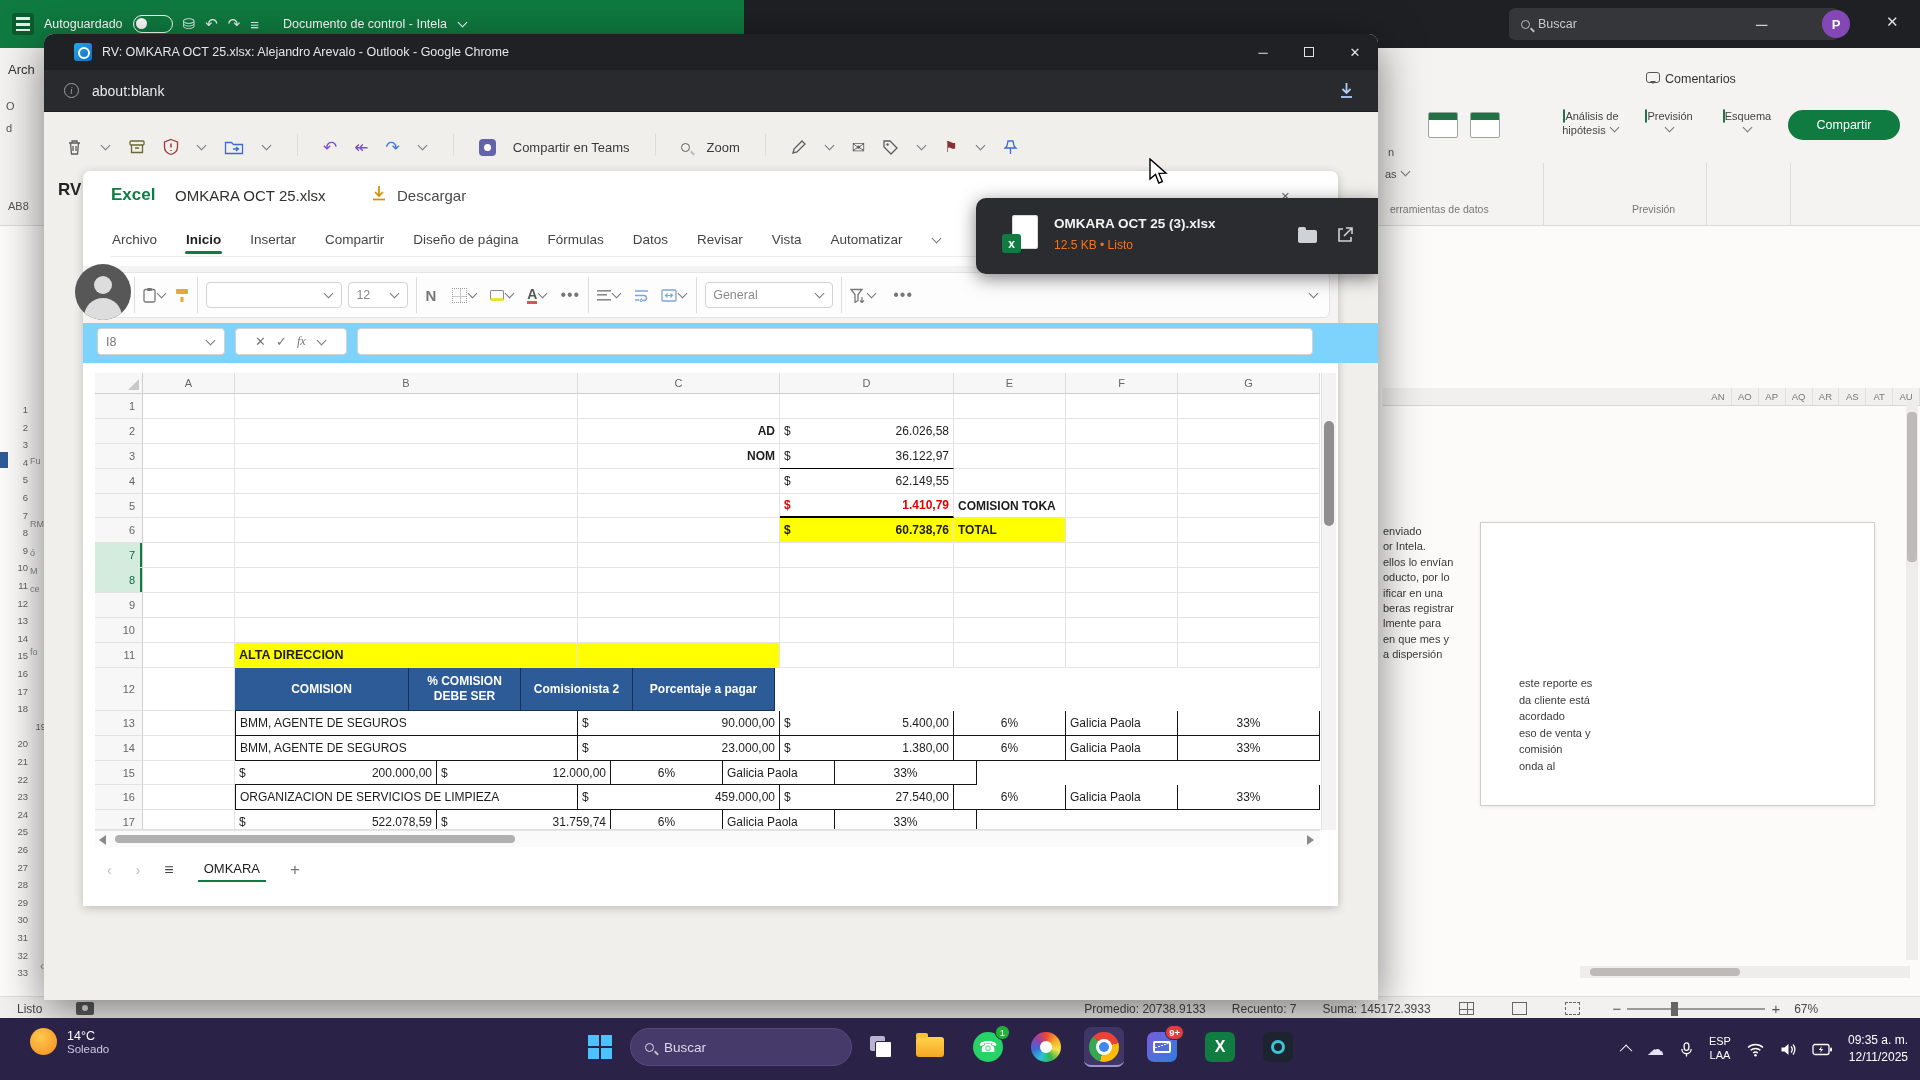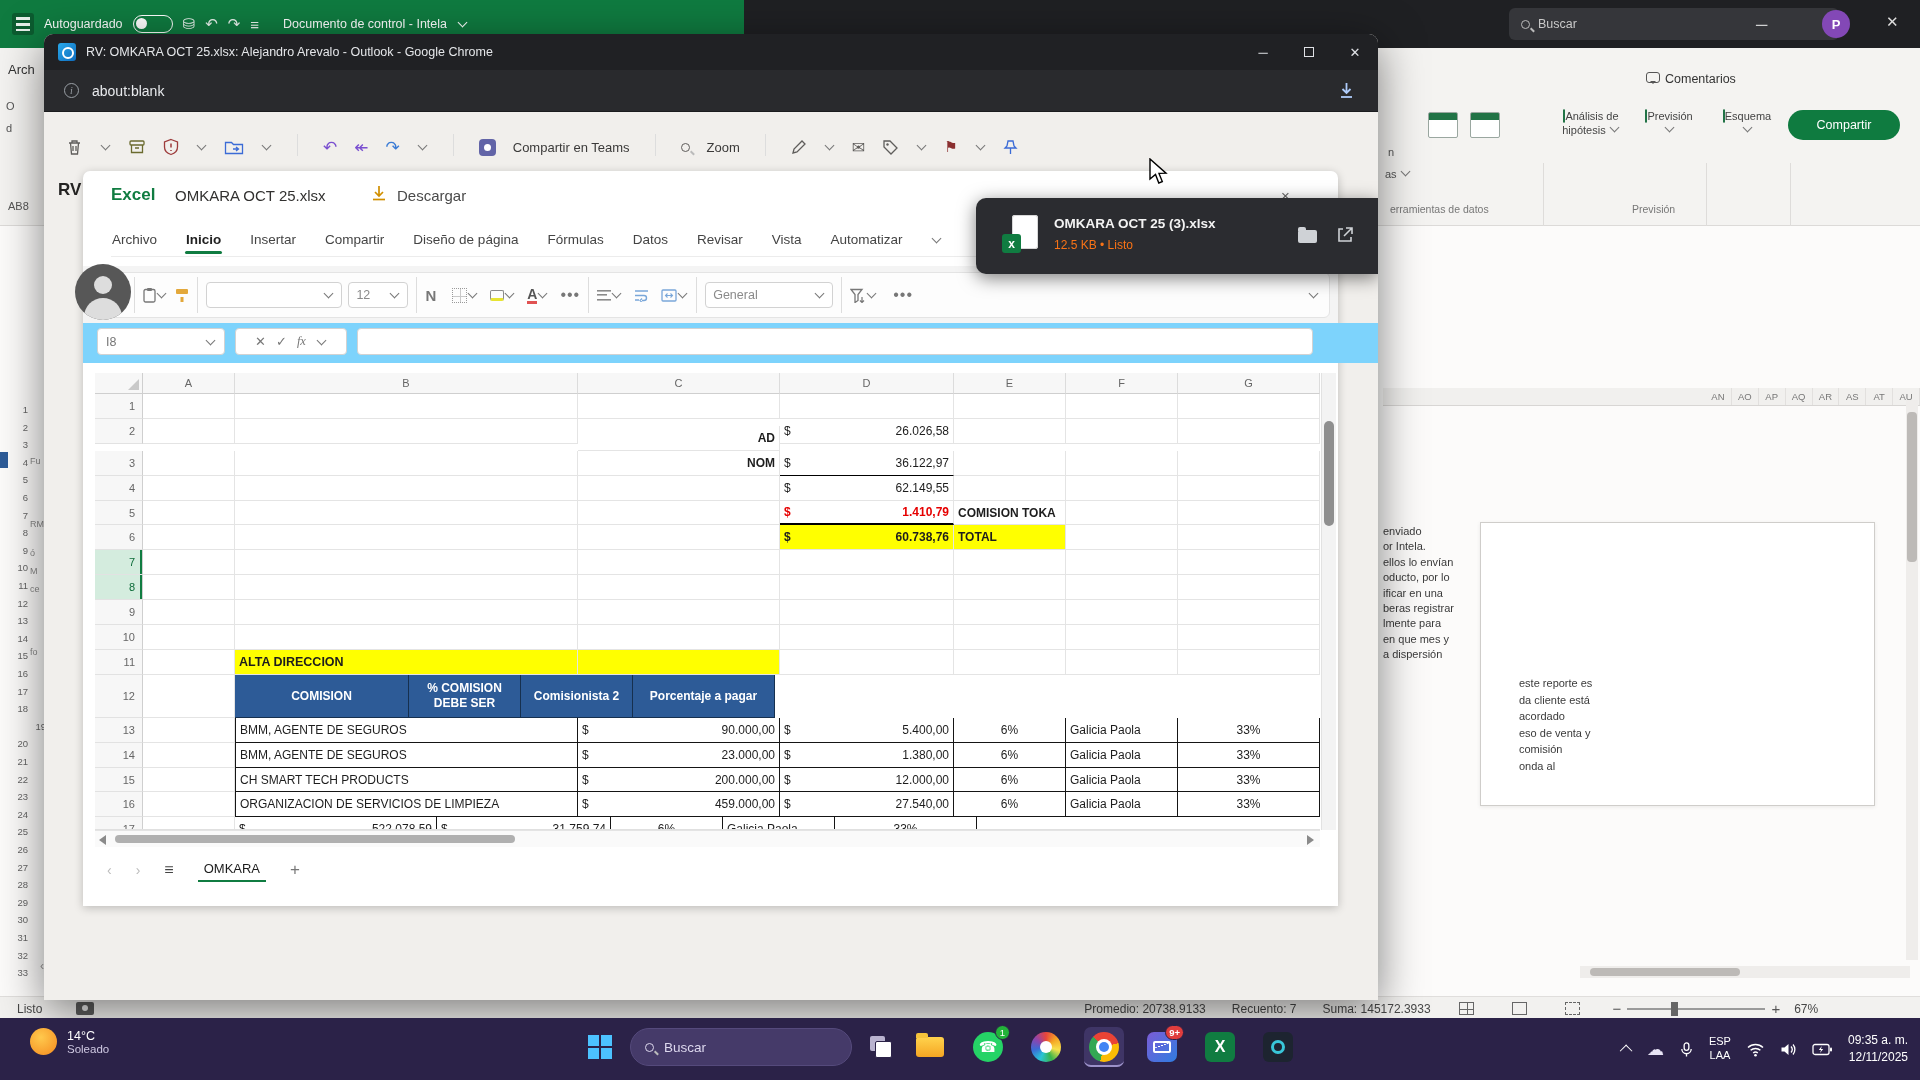--- a/index.html
+++ b/index.html
@@ -49,21 +49,21 @@
   .tri{width:0;height:0;border-left:11px solid transparent;border-right:11px solid transparent;display:inline-block;}
   #bg-tabs{position:absolute;left:0;top:733px;width:1920px;height:30px;font-size:12.5px;color:#555;}
   #bg-status{left:0;top:996px;width:1920px;height:24px;background:#f2f1ef;border-top:1px solid #e0deDC;color:#474747;font-size:12px;}
   .view-ic{display:inline-block;width:15px;height:13px;border:1.5px solid #666;margin:0 19px;}
   .cam-ic{display:inline-block;width:18px;height:13px;background:#5c5c5c;border-radius:2px;position:relative;}
   .cam-ic:after{content:"";position:absolute;left:6px;top:3px;width:6px;height:6px;border-radius:50%;background:#e9e9e9;}
 
   
   #chrome{left:44px;top:34px;width:1334px;height:966px;border-radius:9px 9px 0 0;
           box-shadow:0 10px 45px rgba(0,0,0,.5);background:#f1efec;}
-  #c-title{position:absolute;left:0;top:0;width:1334px;height:36px;background:#202124;border-radius:9px 9px 0 0;color:#e4e6e9;}
+  #c-title{position:absolute;left:0;top:0;width:1334px;height:36px;background:#202124;border-radius:9px 9px 0 0;color:#e4e6e9;padding-left:16px;}
   .ol-ic{width:18px;height:18px;border-radius:3px;background:linear-gradient(135deg,#28a8ea,#0f6cbd);position:relative;}
   .ol-ic:after{content:"";position:absolute;left:4px;top:4px;width:8px;height:8px;border:2.5px solid #fff;border-radius:50%;}
   .wctl{width:46px;height:36px;display:flex;align-items:center;justify-content:center;color:#dfe1e5;font-size:13px;}
   .wbox{width:10px;height:10px;border:1.3px solid #dfe1e5;}
   #c-url{position:absolute;left:0;top:36px;width:1334px;height:42px;background:#292a2d;color:#e8eaed;border-bottom:1px solid #1b1c1e;}
   .info-ic{width:15px;height:15px;border:1.5px solid #9aa0a6;border-radius:50%;color:#9aa0a6;font-size:10px;display:flex;align-items:center;justify-content:center;font-family:"Liberation Serif",serif;font-style:italic;}
   #c-body{position:absolute;left:0;top:78px;width:1334px;height:888px;background:#f1efec;overflow:hidden;}
   #ol-toolbar{position:absolute;left:22px;top:18px;height:34px;display:flex;align-items:center;gap:17px;color:#5f5d5b;}
   #ol-toolbar svg{display:block;}
   .ol-txt{font-size:13px;color:#3b3a39;}
@@ -547,21 +547,21 @@
               <div class="cell" style="width: 202px; height: 24.9px;"></div>
               <div class="cell" style="width: 174px; height: 24.9px;"></div>
               <div class="cell" style="width: 112px; height: 24.9px;"></div>
               <div class="cell" style="width: 112px; height: 24.9px;"></div>
               <div class="cell" style="width: 142px; height: 24.9px;"></div>
             </div>
             <div class="g-row">
               <div class="rh" style="height: 24.9px;">2</div>
               <div class="cell" style="width: 92px; height: 24.9px;"></div>
               <div class="cell" style="width: 343px; height: 24.9px;"></div>
-              <div class="cell lbl" style="width: 202px; height: 24.9px; margin-top: 7px;">AD</div>
+              <div class="cell lbl" style="width: 202px; height: 24.9px;">AD</div>
               <div class="cell money" style="width: 174px; height: 24.9px;">
                 <span class="cur">$</span>
                 <span class="amt">26.026,58</span>
               </div>
               <div class="cell" style="width: 112px; height: 24.9px;"></div>
               <div class="cell" style="width: 112px; height: 24.9px;"></div>
               <div class="cell" style="width: 142px; height: 24.9px;"></div>
             </div>
             <div class="g-row">
               <div class="rh" style="height: 24.9px;">3</div>
@@ -702,21 +702,20 @@
                 <span class="cur">$</span>
                 <span class="amt">1.380,00</span>
               </div>
               <div class="cell tb" style="width: 112px; height: 24.9px; justify-content: center;">6%</div>
               <div class="cell tb" style="width: 112px; height: 24.9px;">Galicia Paola</div>
               <div class="cell tb" style="width: 142px; height: 24.9px; justify-content: center;">33%</div>
             </div>
             <div class="g-row">
               <div class="rh" style="height: 24.9px;">15</div>
               <div class="cell" style="width: 92px; height: 24.9px;"></div>
-              <div class="cell tb tbl" style="width: 343px; height: 24.9px;">CH SMART TECH PRODUCTS</div>
               <div class="cell tb money" style="width: 202px; height: 24.9px;">
                 <span class="cur">$</span>
                 <span class="amt">200.000,00</span>
               </div>
               <div class="cell tb money" style="width: 174px; height: 24.9px;">
                 <span class="cur">$</span>
                 <span class="amt">12.000,00</span>
               </div>
               <div class="cell tb" style="width: 112px; height: 24.9px; justify-content: center;">6%</div>
               <div class="cell tb" style="width: 112px; height: 24.9px;">Galicia Paola</div>

